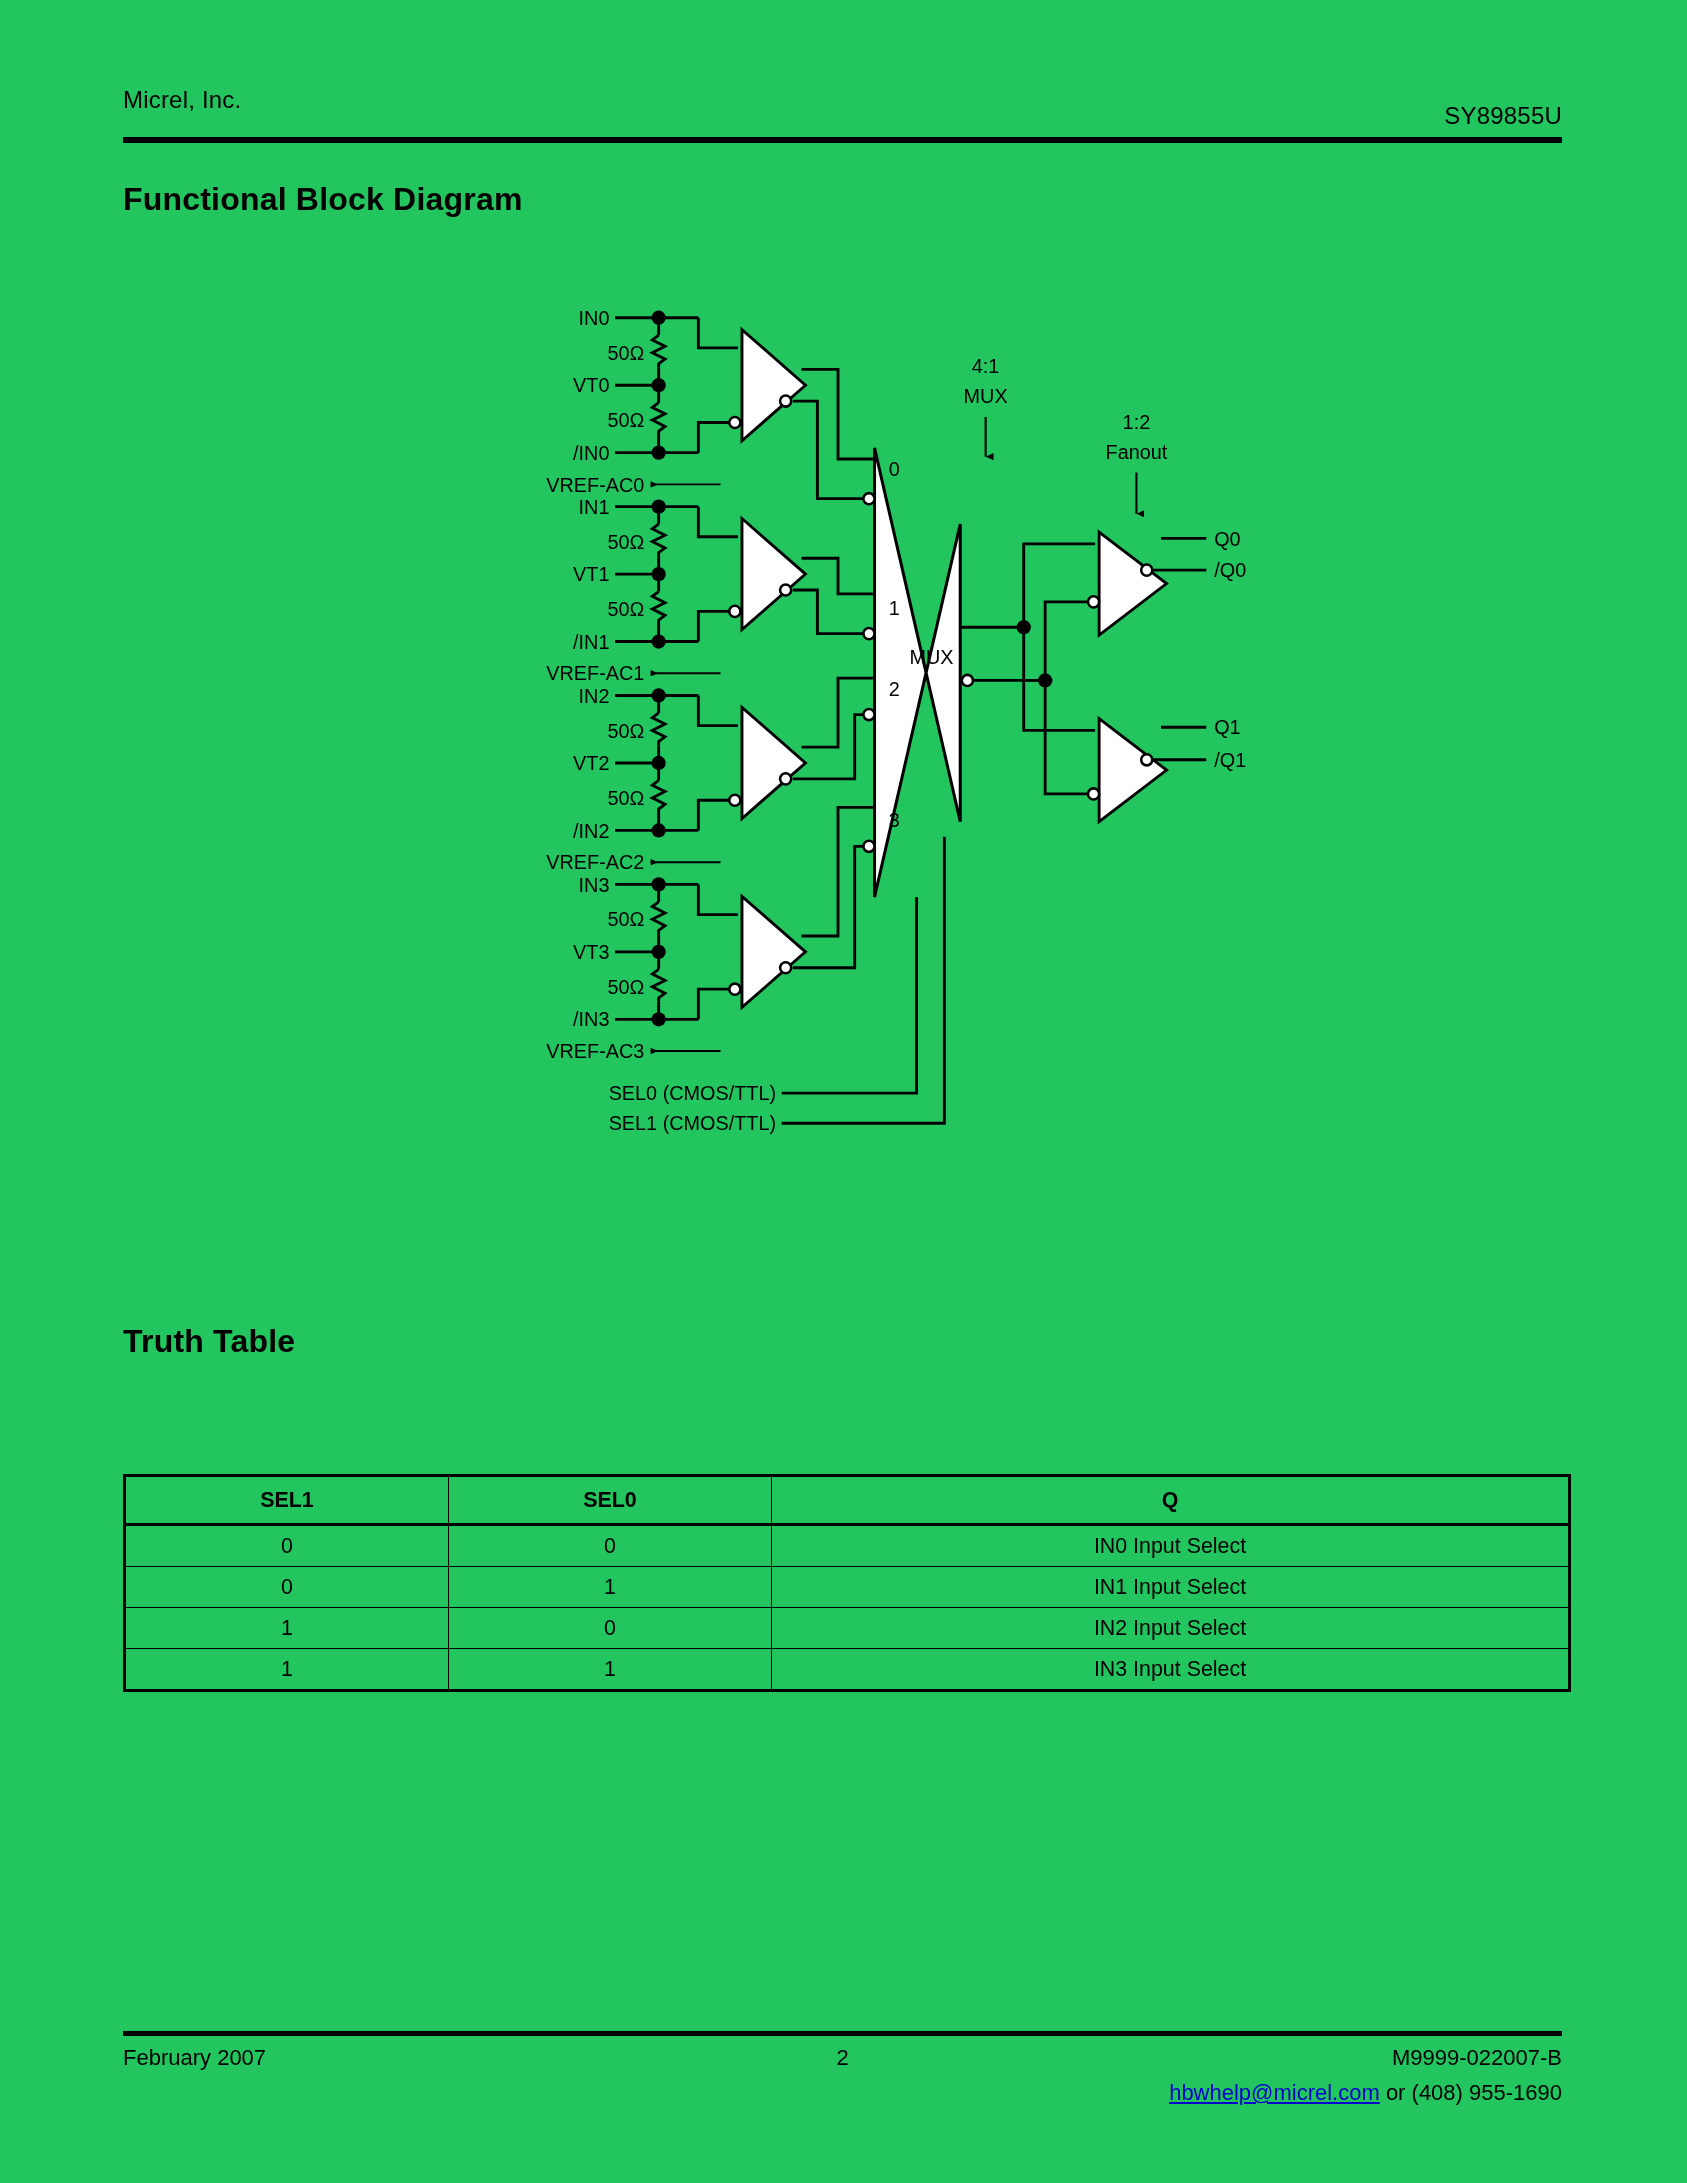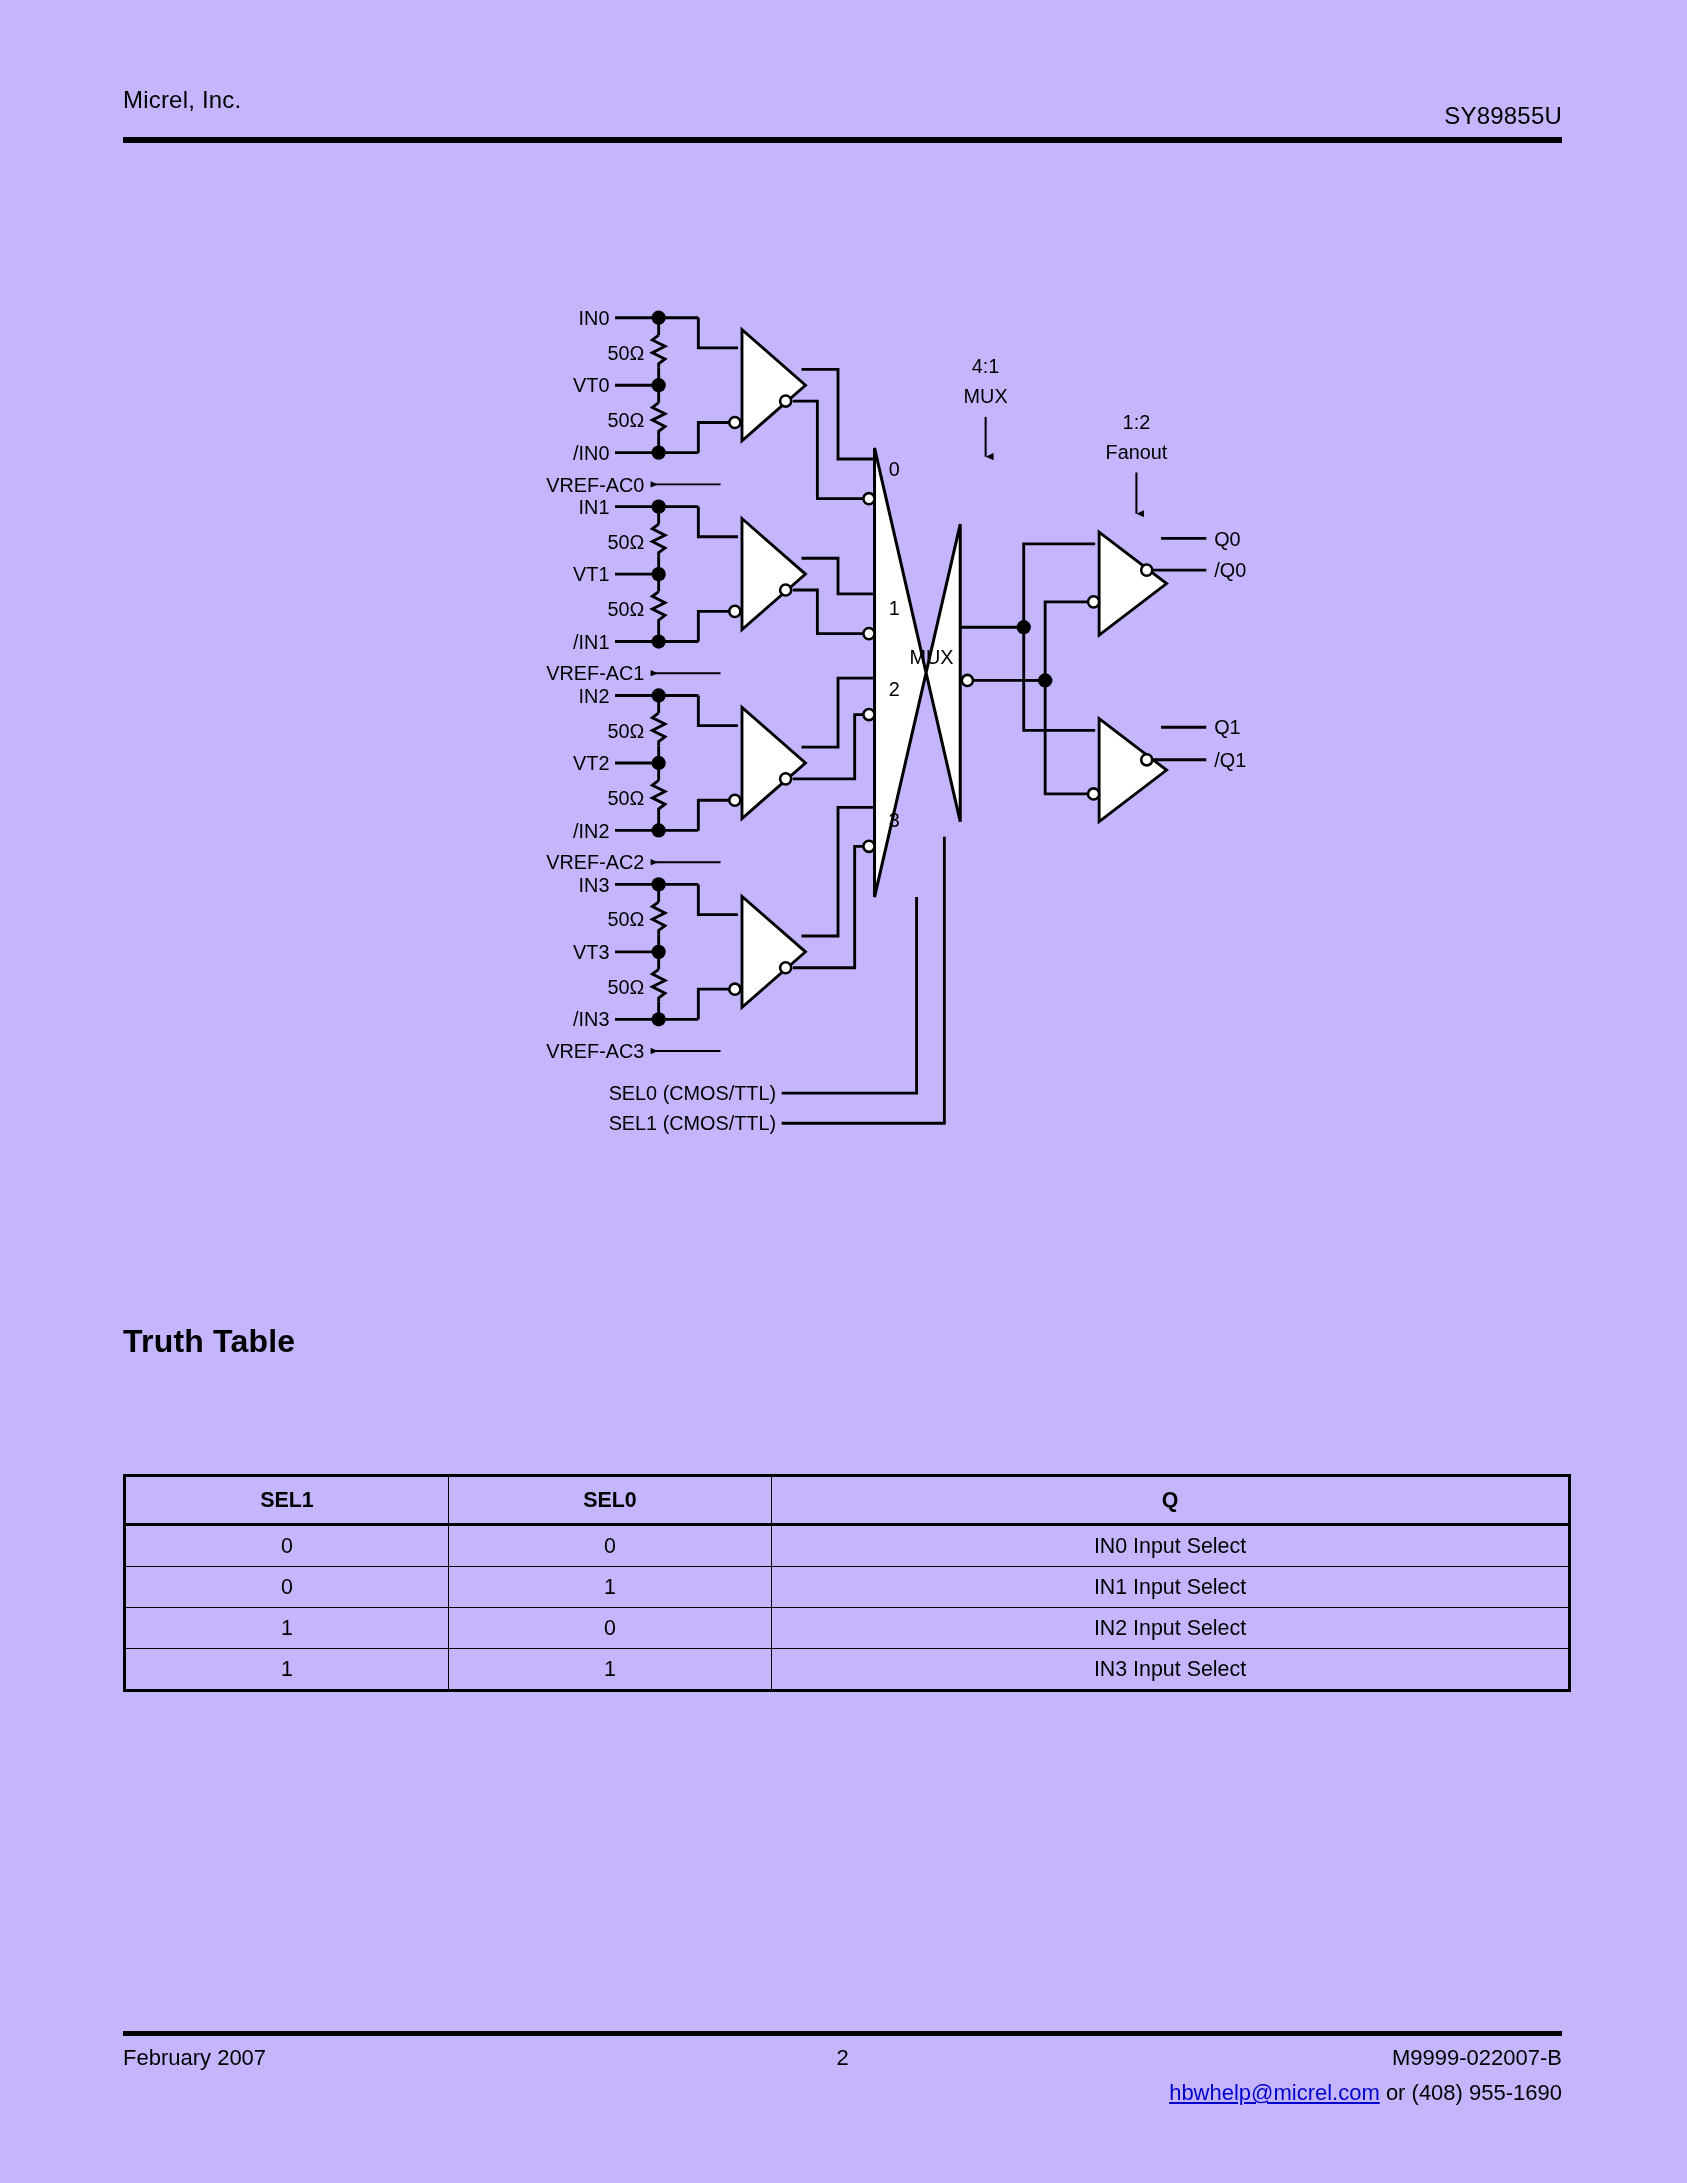--- a/index.html
+++ b/index.html
@@ -9,21 +9,21 @@
     background: #ffffff;
   }
   body {
     font-family: "Liberation Sans", sans-serif;
     color: #000000;
   }
   #page {
     position: relative;
     width: 1687px;
     height: 2183px;
-    background: #c4b5fd;
+    background: #22c55e;
     overflow: hidden;
   }
 
   
   #header {
     position: absolute;
     left: 123px;
     top: 86px;
     width: 1439px;
     height: 48px;
@@ -139,20 +139,21 @@
 <body>
 
 <div id="page">
 
   <div id="header">
     <div class="hdr-left">Micrel, Inc.</div>
     <div class="hdr-right">SY89855U</div>
   </div>
   <div id="header-rule"></div>
 
+  <div class="section-heading" id="heading-fbd">Functional Block Diagram</div>
 
   <div id="diagram-wrap">
     <svg id="diagram-svg" viewBox="0 0 1000 1100" xmlns="http://www.w3.org/2000/svg">
       <defs>
         <marker id="arrowLeft" markerWidth="10" markerHeight="8" refX="9" refY="4" orient="auto" markerUnits="userSpaceOnUse">
           <path d="M9,0 L9,8 L0,4 z" fill="#000"></path>
         </marker>
         <marker id="arrowDown" markerWidth="9" markerHeight="11" refX="4.5" refY="10" orient="auto" markerUnits="userSpaceOnUse">
           <path d="M0,0 L9,0 L4.5,10 z" fill="#000"></path>
         </marker>

